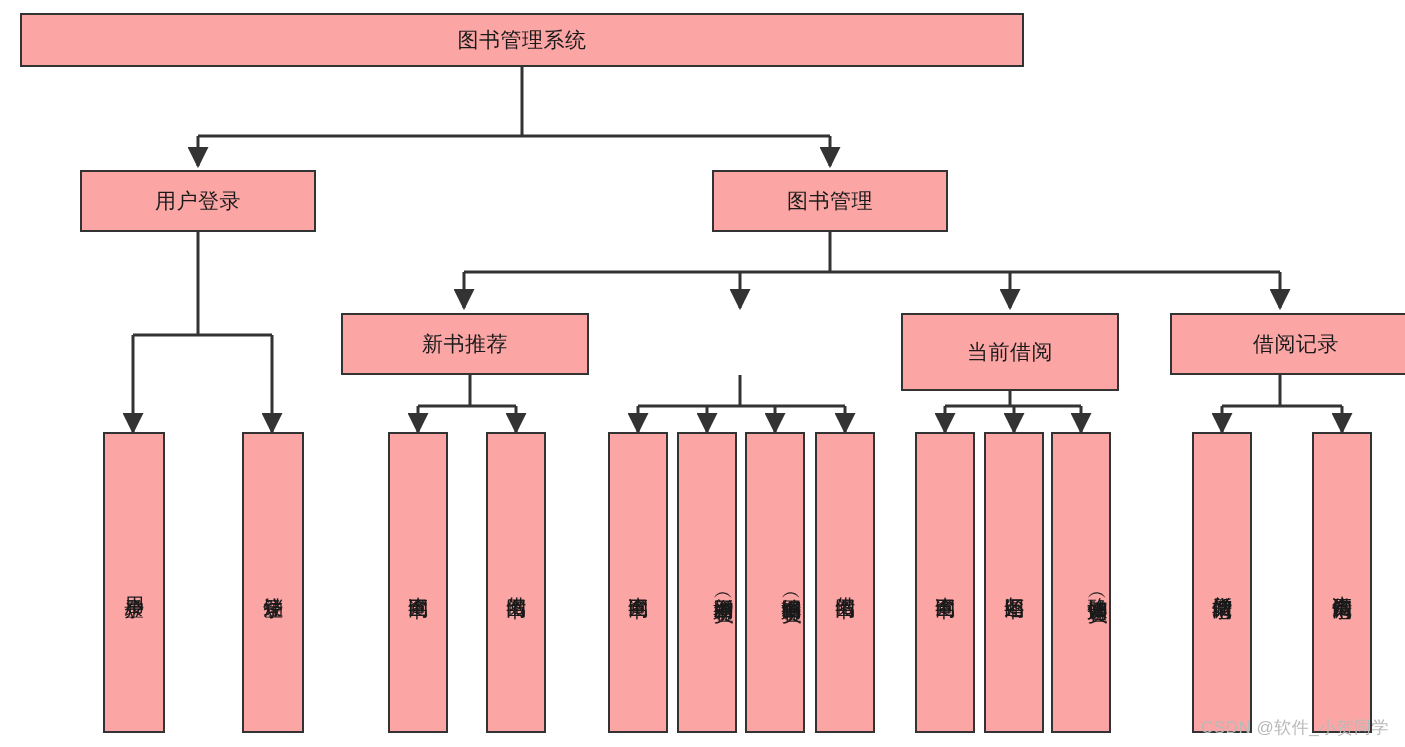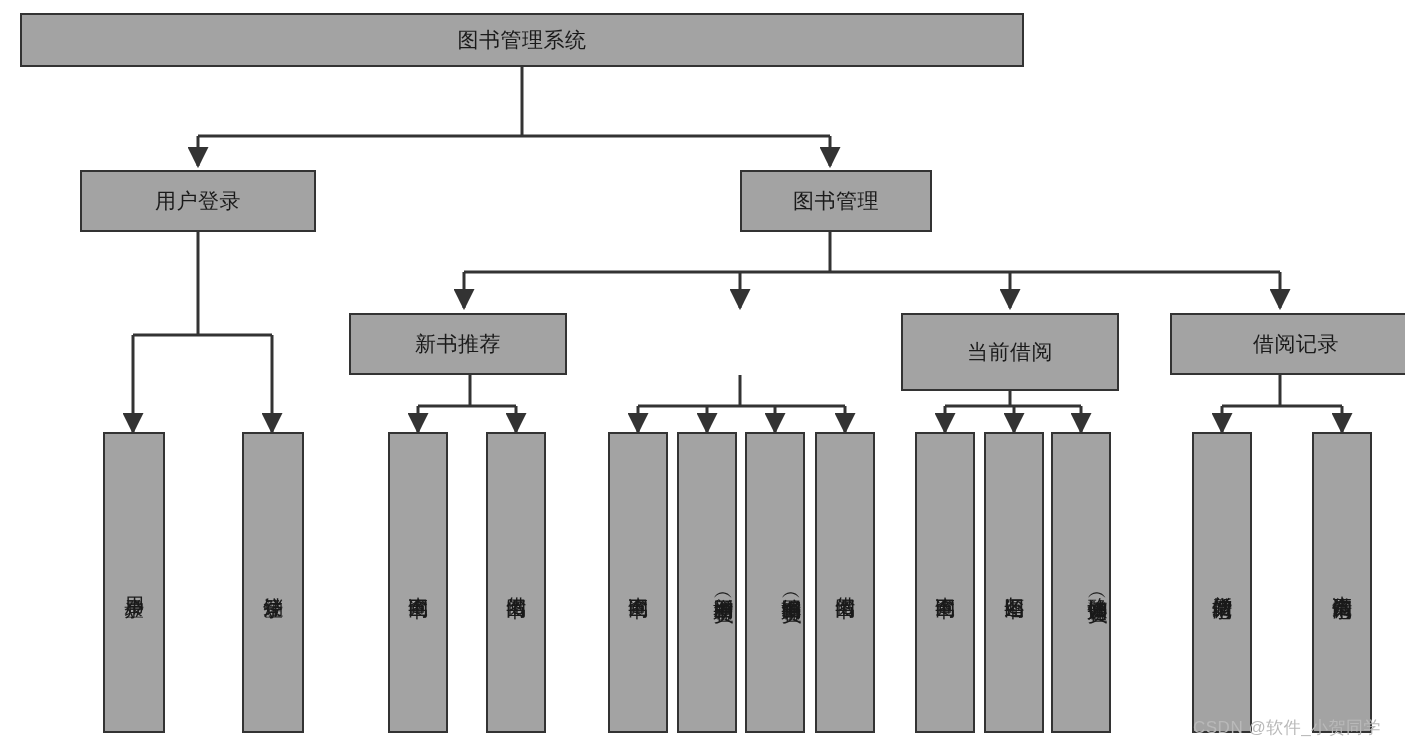--- a/index.html
+++ b/index.html
@@ -23,21 +23,21 @@
     left: 0;
     top: 0;
     width: 1405px;
     height: 747px;
     pointer-events: none;
   }
   .node {
     position: absolute;
     box-sizing: border-box;
     border: 2px solid #333333;
-    background: #a3a3a3;
+    background: #fca5a5;
     display: flex;
     align-items: center;
     justify-content: center;
     color: #1a1a1a;
     text-align: center;
     line-height: 1.18;
   }
   .node.horiz {
     font-size: 21px;
     letter-spacing: 0.5px;
@@ -59,20 +59,21 @@
     display: block;
     white-space: pre-line;
   }
   .watermark {
     position: absolute;
     font-size: 17px;
     color: #b9b9b9;
     white-space: nowrap;
     letter-spacing: 0.5px;
     user-select: none;
+    margin-left: 8px;
   }
 </style>
 </head>
 <body>
 
 <div id="canvas">
 
   <svg id="edges" viewBox="0 0 1405 747" xmlns="http://www.w3.org/2000/svg">
     <defs>
       <marker id="arrow" viewBox="0 0 10 10" refX="9" refY="5" markerWidth="7" markerHeight="7" orient="auto-start-reverse">
@@ -123,25 +124,25 @@
     </g>
   </svg>
 
   <div class="node horiz" style="left:20px; top:13px; width:1004px; height:54px;">
     <span class="node-label">图书管理系统</span>
   </div>
 
   <div class="node horiz" style="left:80px; top:170px; width:236px; height:62px;">
     <span class="node-label">用户登录</span>
   </div>
-  <div class="node horiz" style="left:740px; top:170px; width:192px; height:62px;">
+  <div class="node horiz" style="left:712px; top:170px; width:236px; height:62px;">
     <span class="node-label">图书管理</span>
   </div>
 
-  <div class="node horiz" style="left:349px; top:313px; width:218px; height:62px;text-align:center;">
+  <div class="node horiz" style="left:341px; top:313px; width:248px; height:62px;text-align:center;">
     <span class="node-label">新书推荐</span>
   </div>
   <div class="node horiz" style="left:901px; top:313px; width:218px; height:78px;">
     <span class="node-label">当前借阅</span>
   </div>
   <div class="node horiz" style="left:1170px; top:313px; width:252px; height:62px;">
     <span class="node-label">借阅记录</span>
   </div>
 
   <div class="node vert midalign" style="left:103px; top:432px; width:62px; height:301px;">

